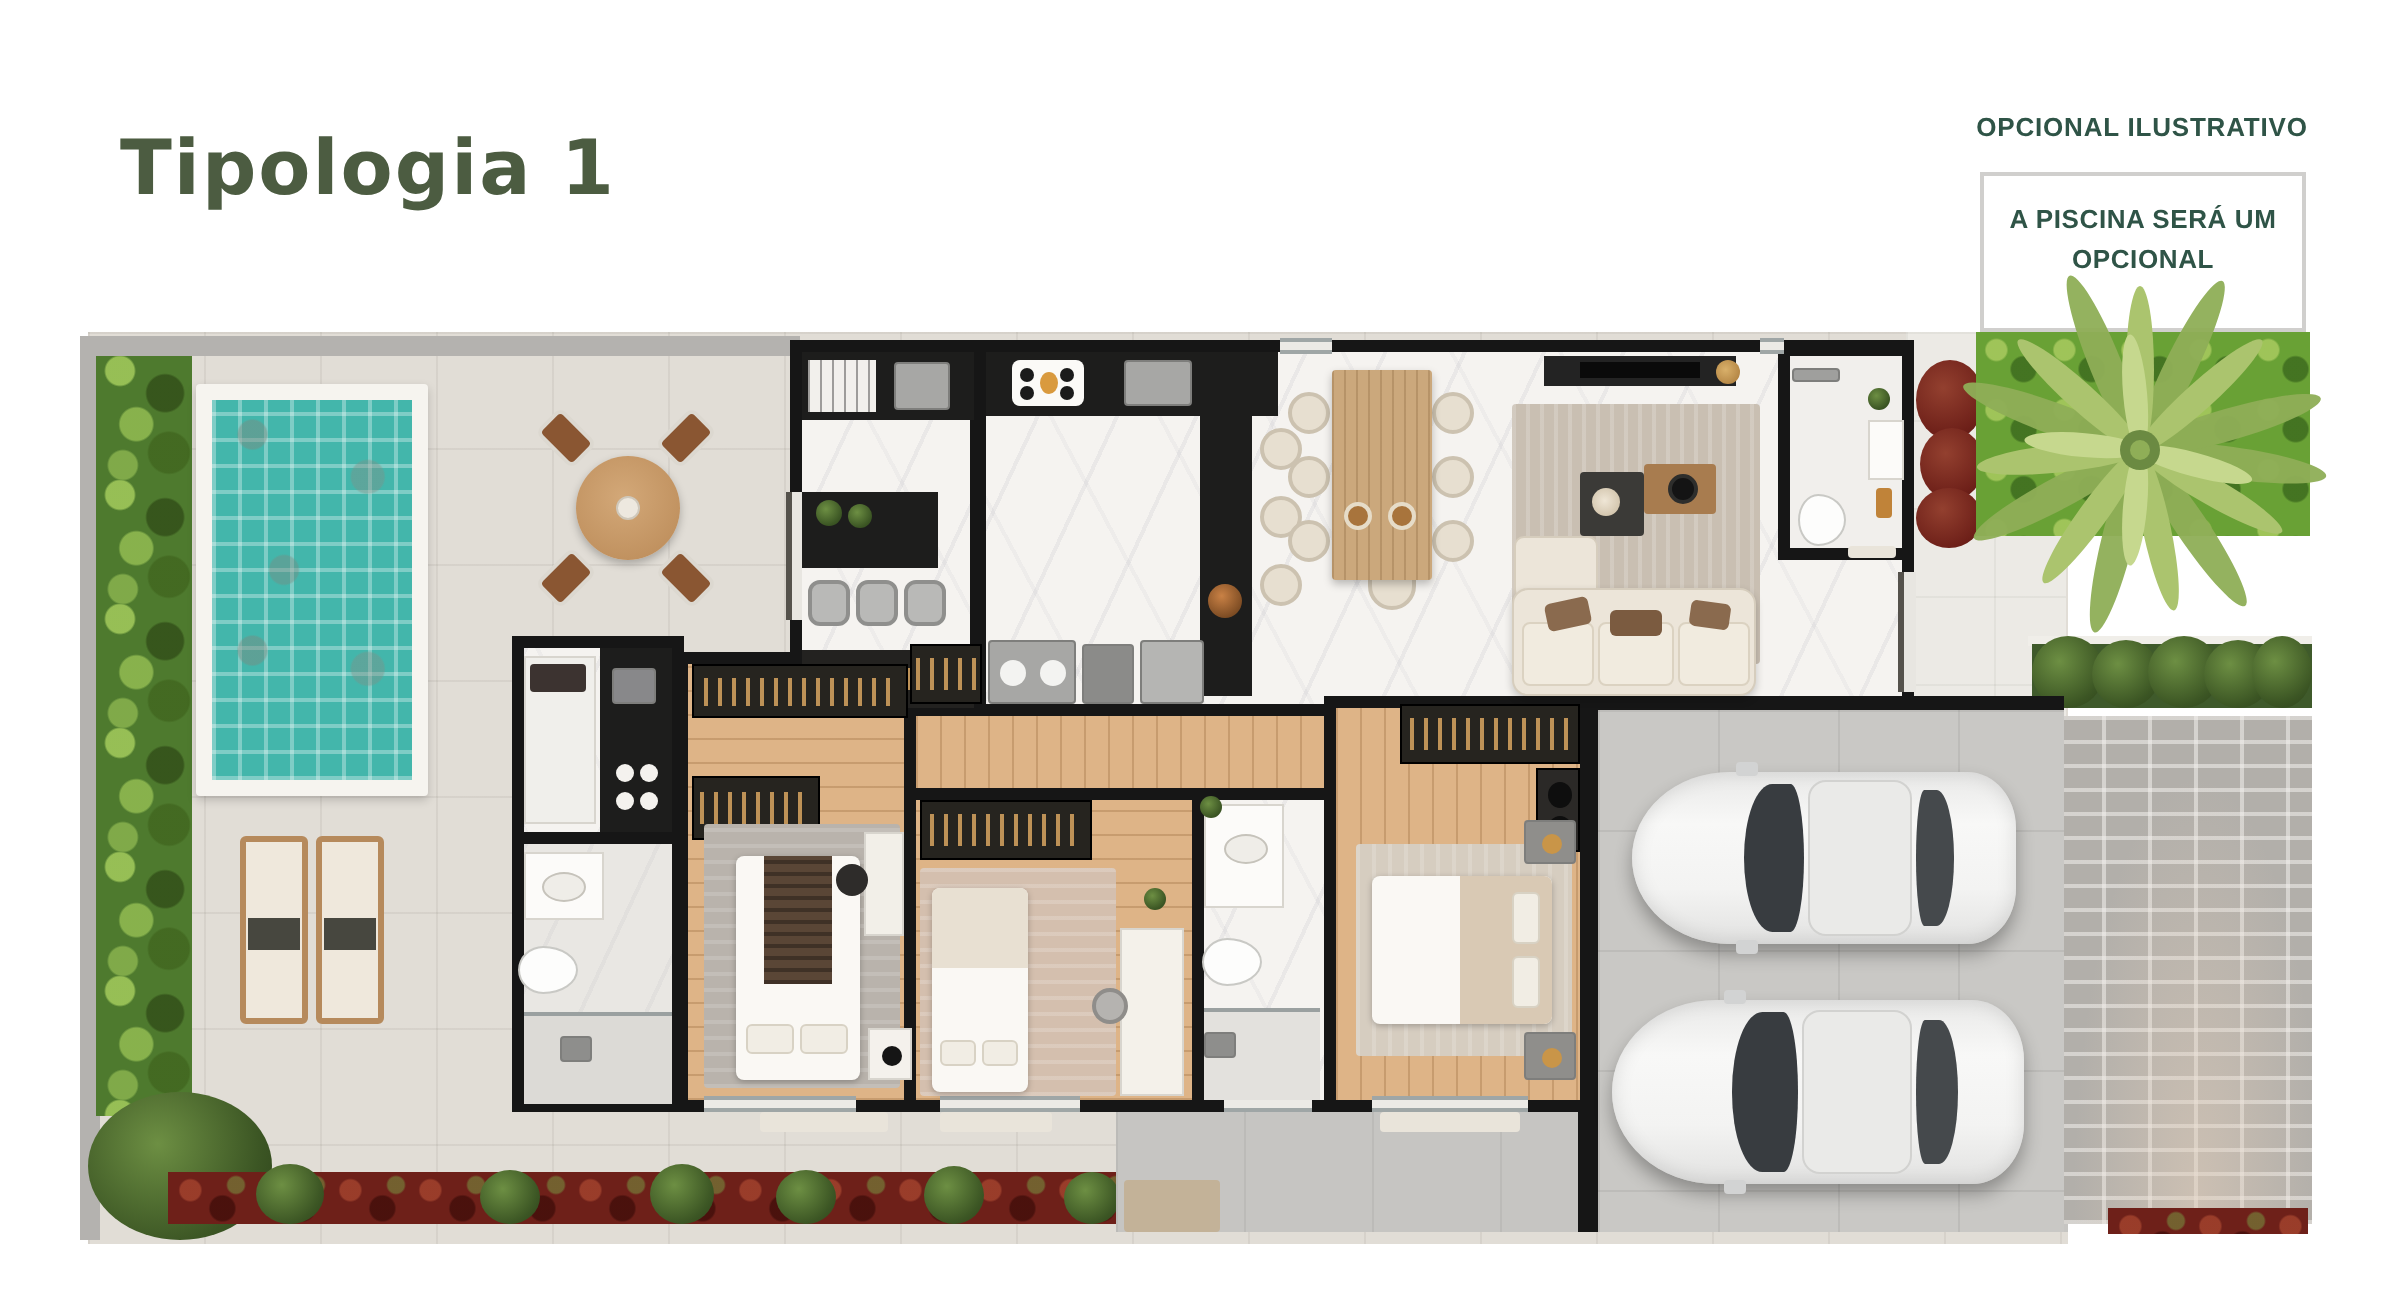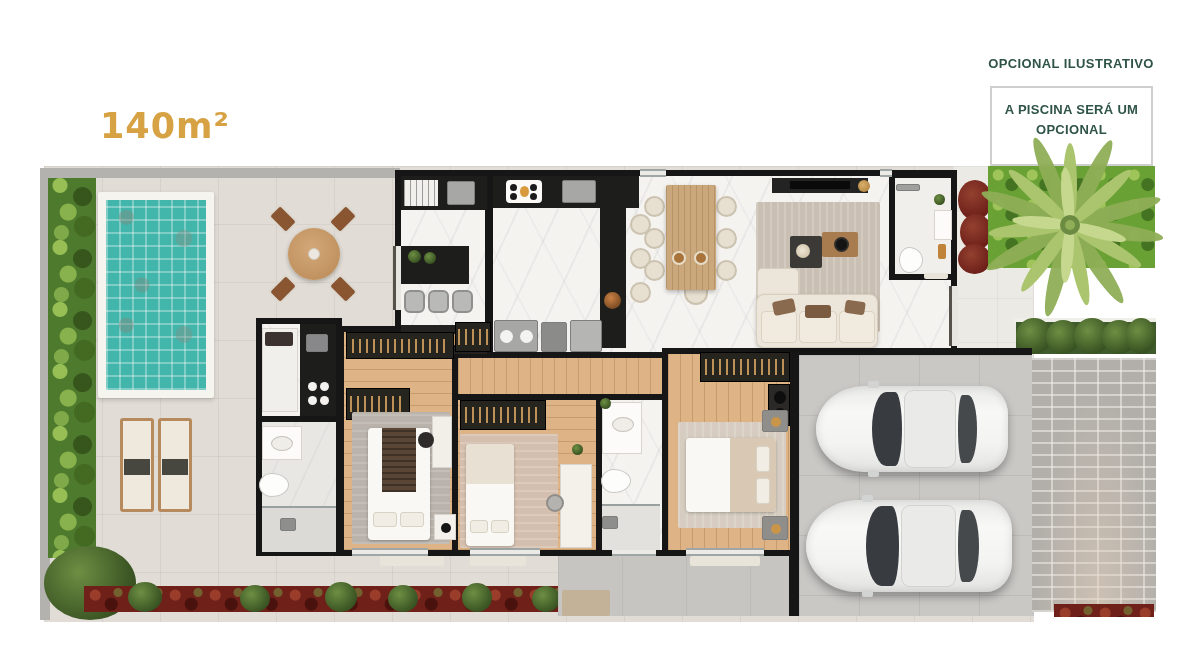--- a/index.html
+++ b/index.html
@@ -116,21 +116,21 @@
   .car .rw   { position:absolute; left:74%; top:11%; width:10%; height:78%; background:#45494C;
                border-radius:22% 46% 46% 22% / 50% 50% 50% 50%; }
   .car .m1 { position:absolute; left:27%; top:-5px;    width:11px; height:7px; background:#D2D3D3; border-radius:2px; }
   .car .m2 { position:absolute; left:27%; bottom:-5px; width:11px; height:7px; background:#D2D3D3; border-radius:2px; }
 </style>
 </head>
 <body>
 
 <div id="scene">
 
-  <div class="abs typology-area">140m²</div>
+  <div class="abs typology-title">Tipologia 1</div>
   <div class="abs note-heading">OPCIONAL ILUSTRATIVO</div>
   <div class="abs note-box">
     <div class="note-box-text">A PISCINA SERÁ UM OPCIONAL</div>
   </div>
 
   <div class="abs ground" style="left:44px;top:166px;width:990px;height:456px;"></div>
   <div class="graywall" style="left:40px;top:168px;width:10px;height:452px;"></div>
   <div class="graywall" style="left:40px;top:168px;width:360px;height:10px;"></div>
 
   <div class="abs hedge" style="left:48px;top:178px;width:48px;height:380px;"></div>

